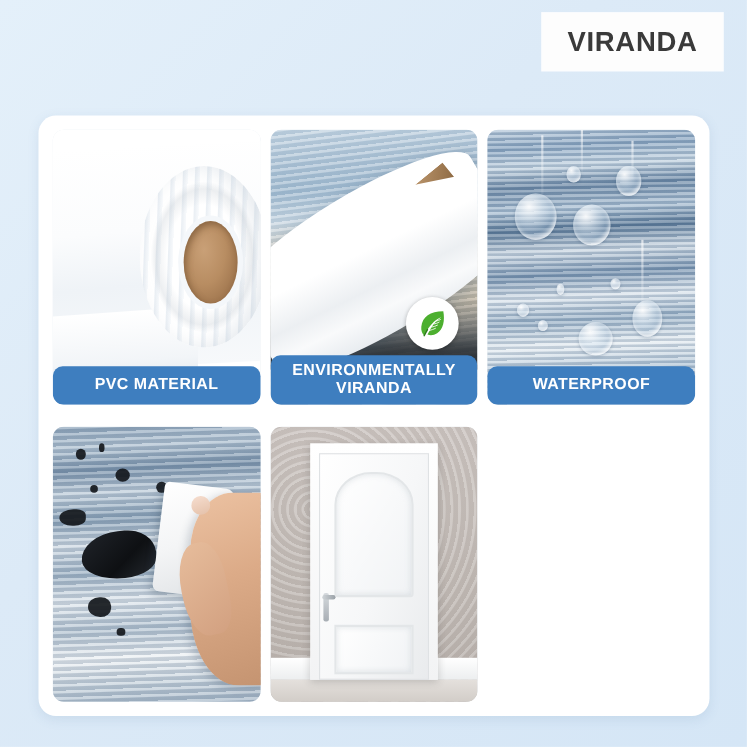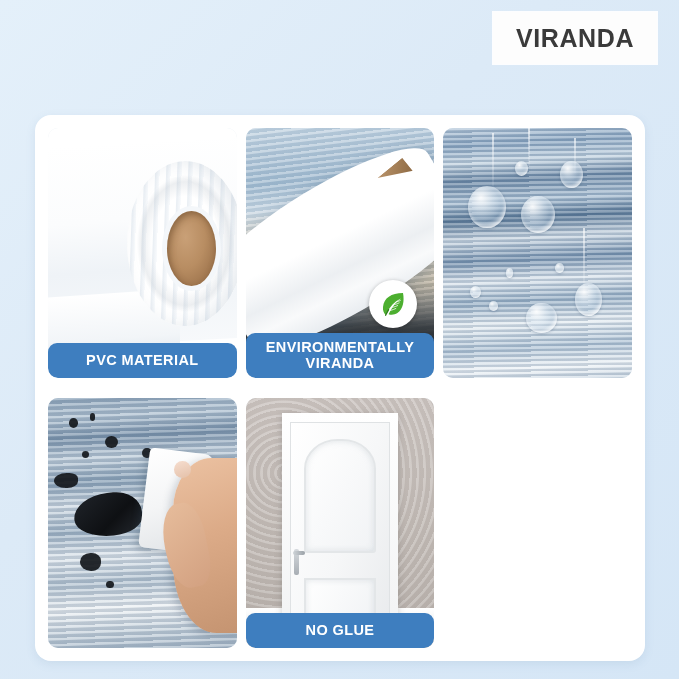--- a/index.html
+++ b/index.html
@@ -58,21 +58,20 @@
     position: absolute;
     left: 35px;
     top: 105px;
     width: 610px;
     height: 546px;
     background: #ffffff;
     border-radius: 16px;
     box-shadow: 0 3px 10px rgba(90,130,170,0.13);
     box-sizing: border-box;
     padding: 13px;
-    margin-top: 10px;
   }
 
   .grid {
     display: grid;
     grid-template-columns: repeat(3, 1fr);
     grid-template-rows: repeat(2, 1fr);
     column-gap: 9px;
     row-gap: 20px;
     width: 100%;
     height: 100%;
@@ -583,20 +582,21 @@
           <div class="drop" style="left:41%;top:27%;width:18%;height:15%;"></div>
           <div class="drop" style="left:62%;top:13%;width:12%;height:11%;"></div>
           <div class="drop" style="left:38%;top:13%;width:7%;height:6%;"></div>
           <div class="drop" style="left:70%;top:62%;width:14%;height:13%;"></div>
           <div class="drop" style="left:44%;top:70%;width:16%;height:12%;"></div>
           <div class="drop" style="left:14%;top:63%;width:6%;height:5%;"></div>
           <div class="drop" style="left:24%;top:69%;width:5%;height:4%;"></div>
           <div class="drop" style="left:59%;top:54%;width:5%;height:4%;"></div>
           <div class="drop" style="left:33%;top:56%;width:4%;height:4%;"></div>
         </div>
+        <div class="tile-label">WATERPROOF</div>
       </div>
 
       <div class="tile">
         <div class="tile-media">
           <div class="ec-bg"></div>
           <div class="stain" style="left:11%;top:8%;width:5%;height:4%;"></div>
           <div class="stain" style="left:22%;top:6%;width:3%;height:3%;"></div>
           <div class="stain" style="left:30%;top:15%;width:7%;height:5%;"></div>
           <div class="stain" style="left:18%;top:21%;width:4%;height:3%;"></div>
           <div class="stain" style="left:50%;top:20%;width:5%;height:4%;"></div>
@@ -617,18 +617,17 @@
           <div class="ng-skirt"></div>
           <div class="ng-floor"></div>
           <div class="ng-frame">
             <div class="ng-door">
               <div class="ng-panel-top"></div>
               <div class="ng-panel-bot"></div>
               <div class="ng-handle"></div>
             </div>
           </div>
         </div>
-        <div class="tile-label">NO GLUE</div>
       </div>
 
     </div>
   </div>
 </div>
 
 </body></html>

